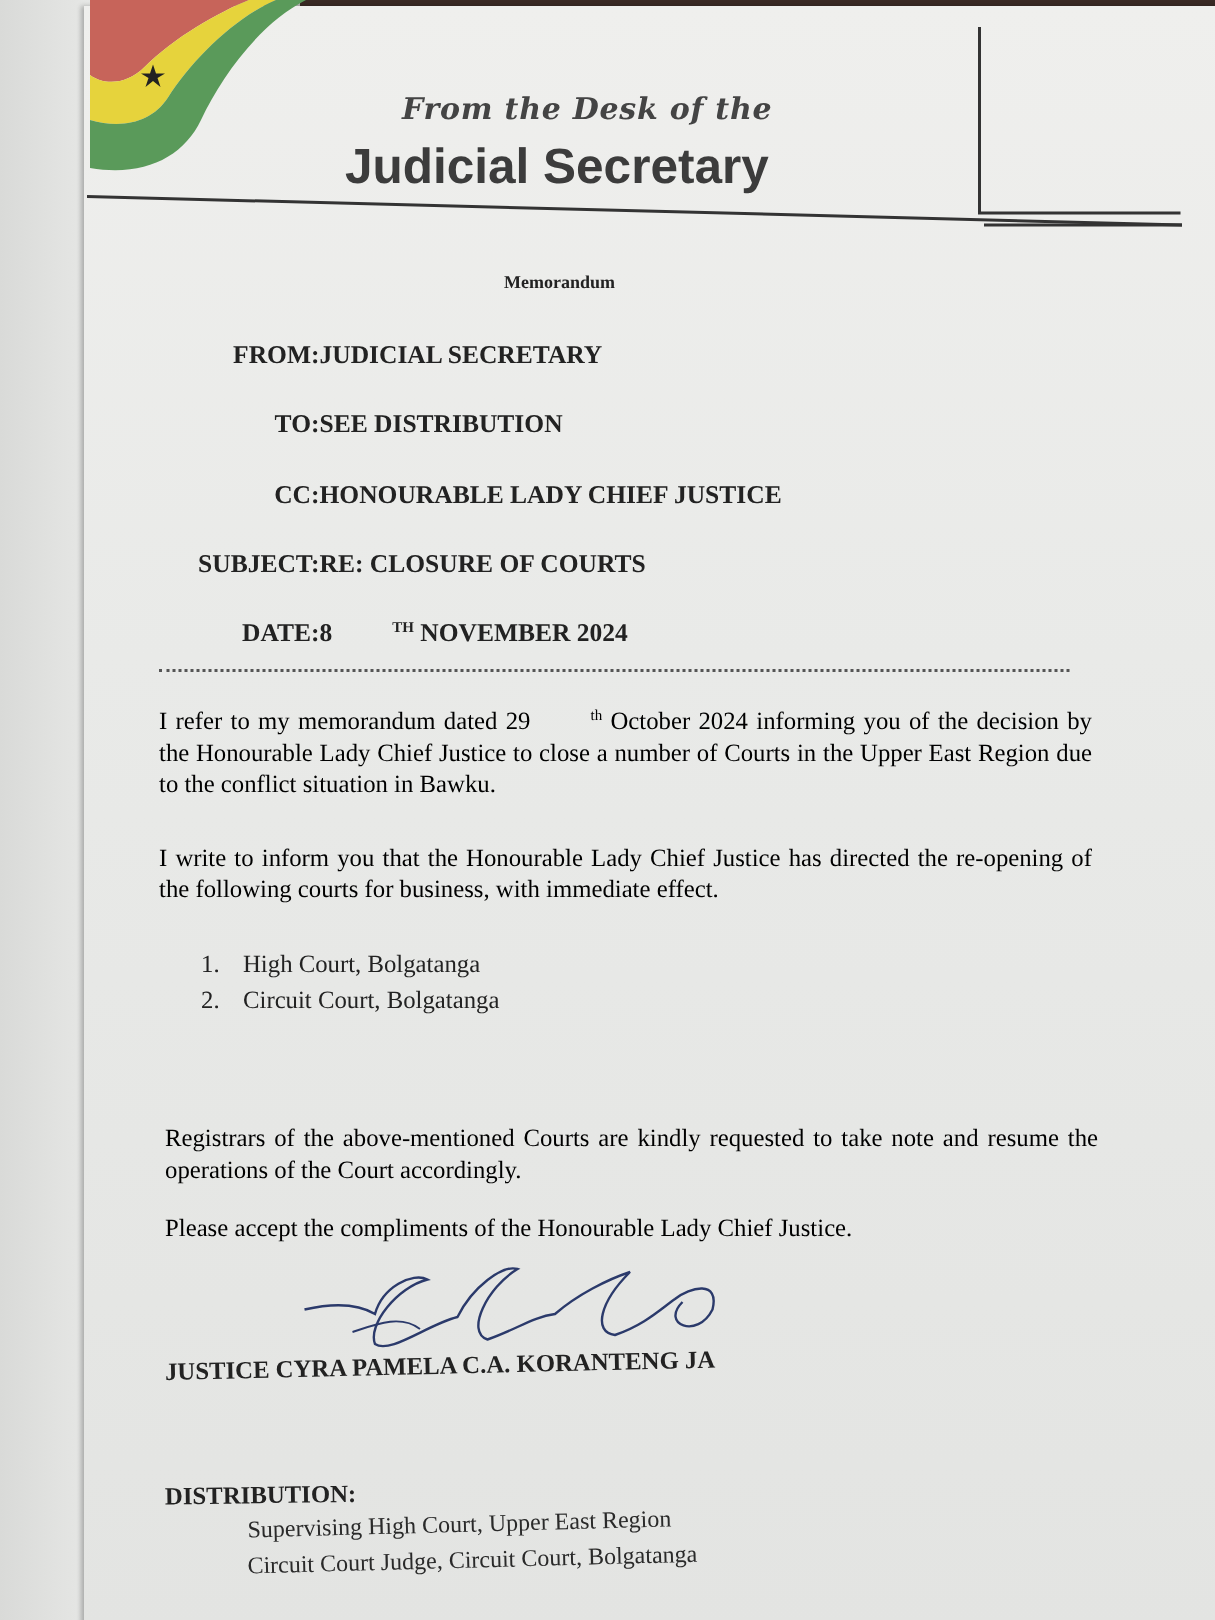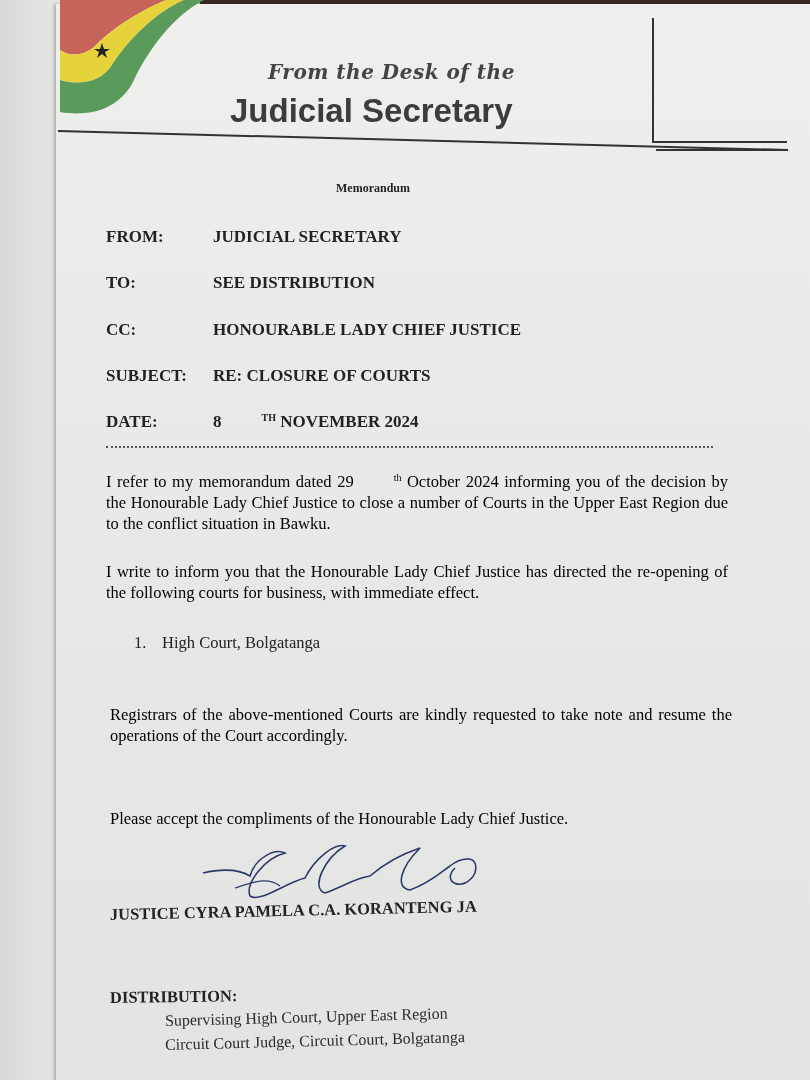--- a/index.html
+++ b/index.html
@@ -35,21 +35,21 @@
   .hr-main { position:absolute; left:58px; top:128px; }
   .box-line { position:absolute; left:652px; top:18px; width:2px; height:124px; background:#333; }
   .box-bottom { position:absolute; left:652px; top:141px; width:135px; height:2px; background:#333; }
   .box-bottom2 { position:absolute; left:656px; top:149px; width:132px; height:2px; background:#333; }
 
   .memo-title {
     position:absolute; left:336px; top:181px; font-size:12px; color:#222;
     font-weight:bold;
   }
   .field { position:absolute; left:106px; font-size:17px; font-weight:bold; color:#222; }
-  .field .lbl { display:inline-block; width:107px; }
+  .field .lbl { display:inline-block; width:107px;text-align:right; }
   .sup { font-size:10px; vertical-align:6px;margin-left:40px; }
   .dots {
     position:absolute; left:106px; top:446px; width:607px; height:0;
     border-top:2px dotted #555;
   }
   .para {
     position:absolute; left:106px; width:622px; font-size:16.5px; line-height:21px;
     color:#000000; text-align:justify;
   }
   .list { position:absolute; left:134px; top:631px; font-size:16.5px; line-height:24px; font-weight:normal; color:#222; }
@@ -114,23 +114,24 @@
 <div class="dots"></div>
 
 <div class="para" style="top:467px">
   <span>I refer to my memorandum dated 29</span><span class="sup">th</span><span> October 2024 informing you of the decision by the Honourable Lady Chief Justice to close a number of Courts in the Upper East Region due to the conflict situation in Bawku.</span>
 </div>
 
 <div class="para" style="top:561px">I write to inform you that the Honourable Lady Chief Justice has directed the re-opening of the following courts for business, with immediate effect.</div>
 
 <div class="list">
   <div><span class="num">1.</span><span>High Court, Bolgatanga</span></div>
+  <div><span class="num">2.</span><span>Circuit Court, Bolgatanga</span></div>
 </div>
 
-<div class="para" style="top:704px; left:110px; width:622px">Registrars of the above-mentioned Courts are kindly requested to take note and resume the operations of the Court accordingly.</div>
+<div class="para" style="top:748px; left:110px; width:622px">Registrars of the above-mentioned Courts are kindly requested to take note and resume the operations of the Court accordingly.</div>
 
 <div class="para" style="top:808px; left:110px">Please accept the compliments of the Honourable Lady Chief Justice.</div>
 
 <svg class="sig" width="300" height="70" viewBox="0 0 300 70">
   <path d="M8 35 C 30 30, 45 32, 55 38 C 60 20, 80 10, 90 15 C 70 20, 50 45, 55 58 C 65 65, 90 45, 110 40 C 120 20, 140 5, 150 8 C 130 20, 115 50, 130 55 C 150 48, 160 40, 175 38 C 190 25, 210 15, 225 10 C 205 30, 200 50, 215 52 C 235 45, 245 35, 255 28 C 265 20, 285 15, 280 35 C 270 55, 245 45, 260 30" stroke="#2b3a6b" stroke-width="1.6" fill="none"></path>
   <path d="M40 50 C 55 45, 72 38, 85 48" stroke="#2b3a6b" stroke-width="1.3" fill="none"></path>
 </svg>
 
 <div class="signer">JUSTICE CYRA PAMELA C.A. KORANTENG JA</div>
 

